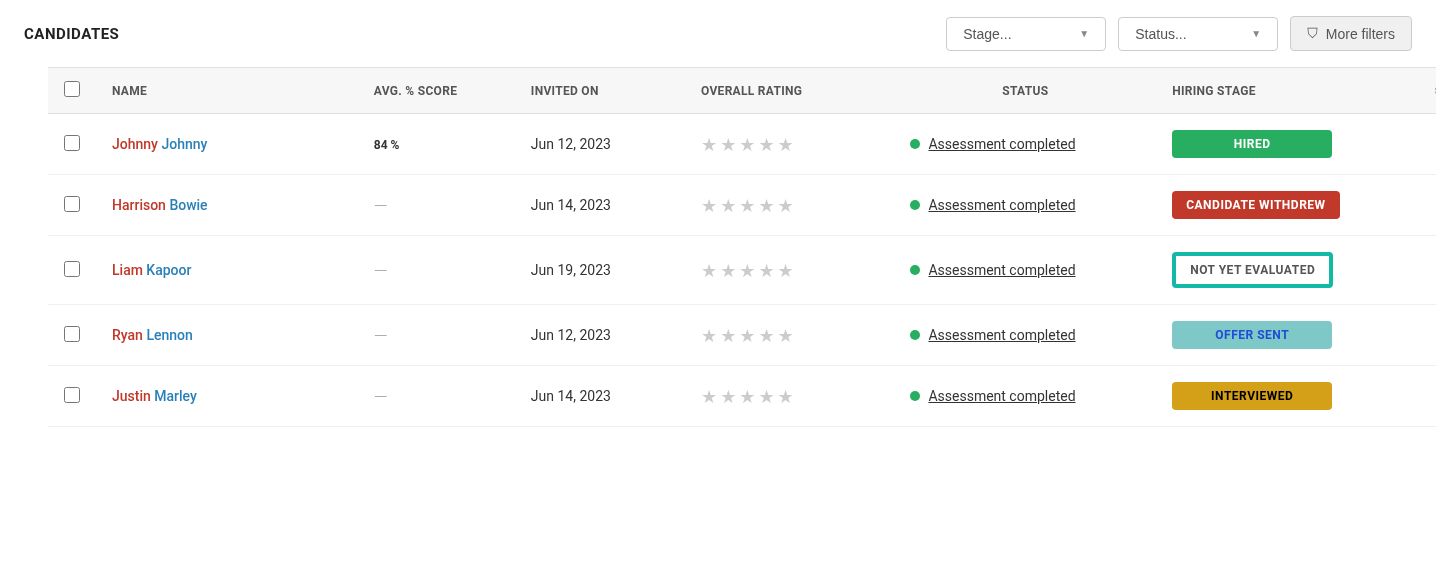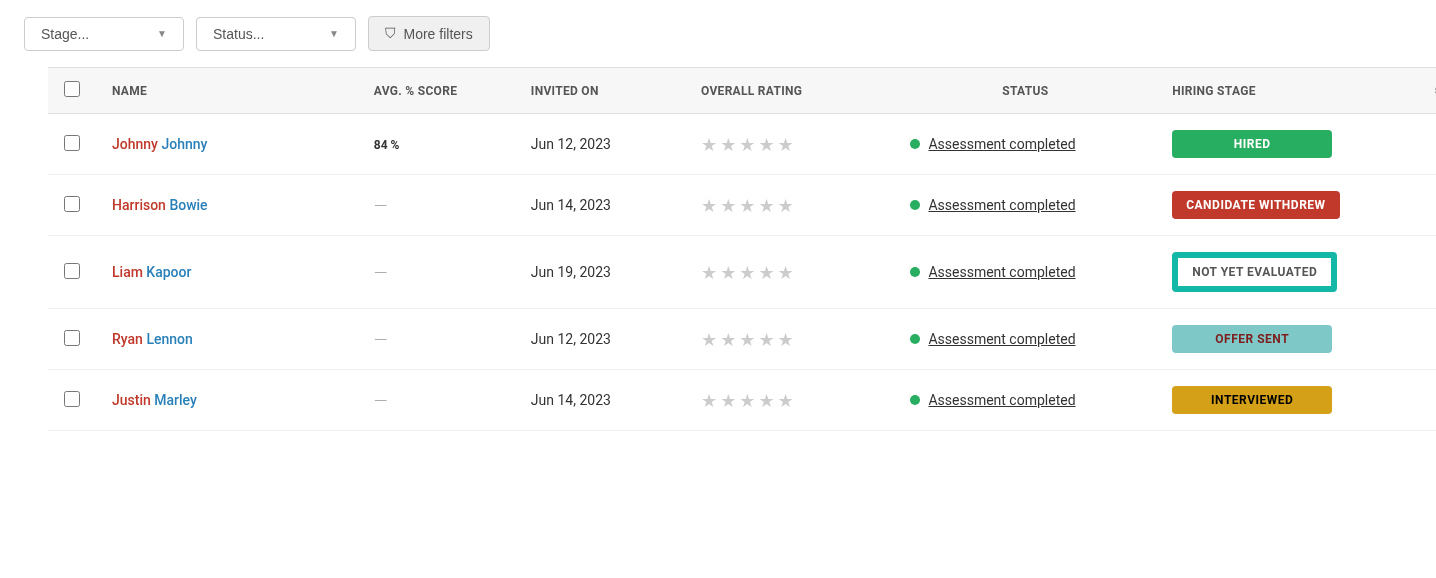--- a/index.html
+++ b/index.html
@@ -155,23 +155,23 @@
       white-space: nowrap;
       min-width: 160px;
       text-align: center;
     }
 
     .badge-hired { background: #27ae60; }
     .badge-withdrew { background: #c0392b; }
     .badge-not-evaluated {
       background: #fff;
       color: #555;
-      border: 6px solid #14b8a6;
-    }
-    .badge-offer-sent { background: #7ec8c8; color: #7f1d1d; }
+      border: 4px solid #14b8a6;
+    }
+    .badge-offer-sent { background: #7ec8c8; color: #1d4ed8; }
     .badge-interviewed { background: #d4a017; color: #000000; }
 
     .more-icon {
       color: #aaa;
       font-size: 18px;
       cursor: pointer;
       padding: 4px 8px;
     }
 
     .gear-icon {
@@ -189,20 +189,21 @@
     .col-invited { min-width: 130px; }
     .col-rating { min-width: 160px; }
     .col-status { min-width: 200px; text-align: center; }
     .col-hiring { min-width: 200px; }
     .col-actions { width: 40px; }
   </style>
 </head>
 <body>
 
 <div class="top-bar">
+  <span class="top-bar-title">CANDIDATES</span>
 
   <button class="filter-btn">
     <span>Stage...</span>
     <span class="filter-dropdown-icon">▼</span>
   </button>
 
   <button class="filter-btn">
     <span>Status...</span>
     <span class="filter-dropdown-icon">▼</span>
   </button>

